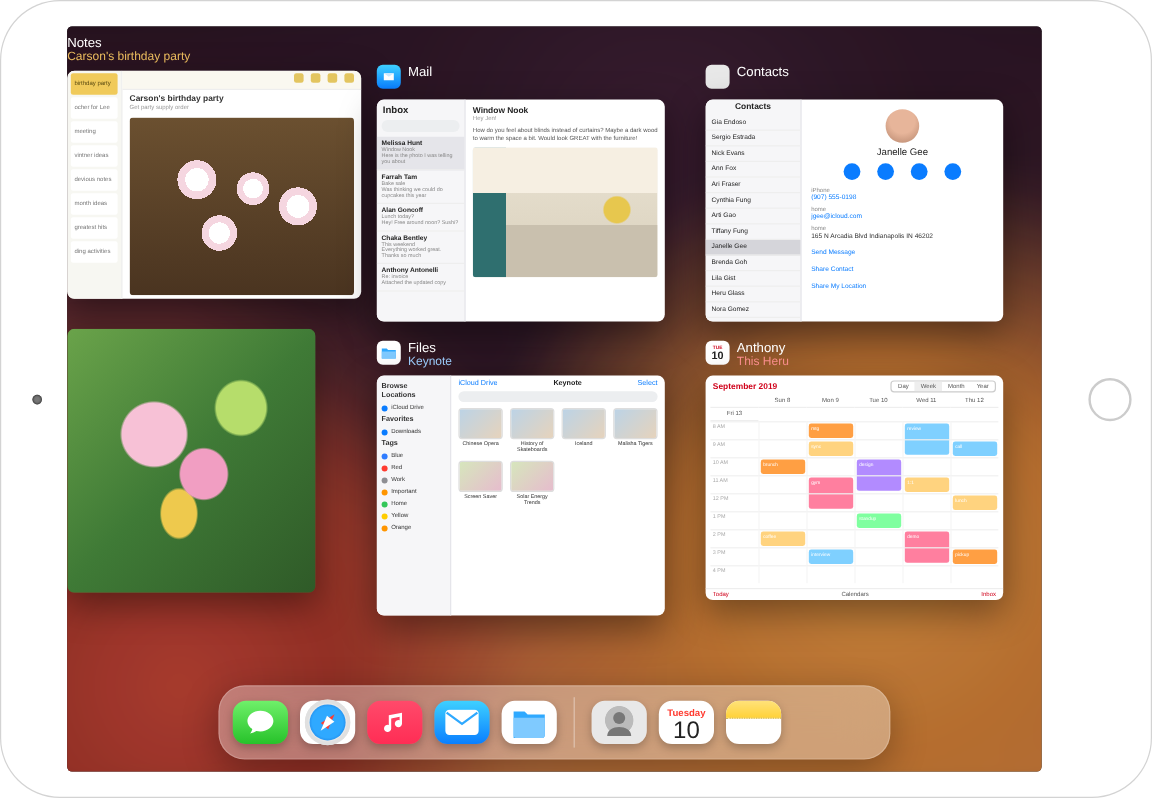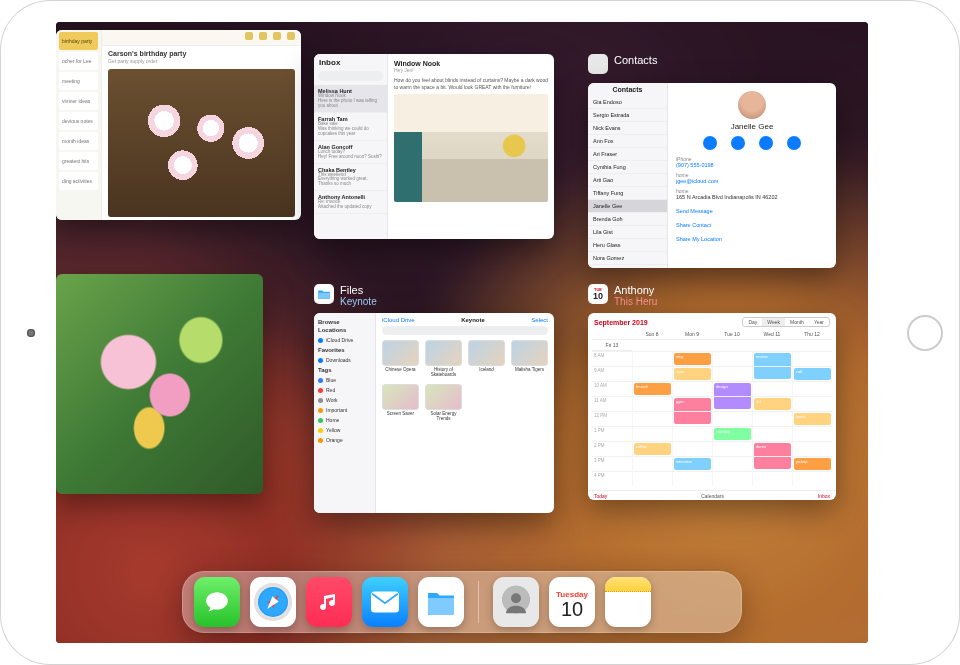--- a/index.html
+++ b/index.html
@@ -186,21 +186,21 @@
     position: absolute; bottom: 10px; left: 50%; transform: translateX(-50%);
     height: 62px; width: 560px;
     background: rgba(255,255,255,0.35);
     backdrop-filter: blur(20px);
     border-radius: 22px;
     box-shadow: 0 8px 30px rgba(0,0,0,0.3), inset 0 0 0 1px rgba(255,255,255,0.2);
     display:flex; align-items:center; padding:0 12px; gap:10px;
   }
   .dock-sep { width:1px; height:42px; background: rgba(255,255,255,0.4); margin:0 4px;}
   .dock-icon {
-    width:46px; height:50px; border-radius:11px;
+    width:46px; height:36px; border-radius:11px;
     box-shadow: 0 3px 8px rgba(0,0,0,0.25);
     display:flex; align-items:center; justify-content:center;
     position:relative;
   }
   .di-messages { background: linear-gradient(180deg,#6ff06a,#27c22a);}
   .di-messages svg{width:26px;height:26px;}
   .di-safari { background:#fff;}
   .di-safari .ring{ width:38px;height:38px;border-radius:50%; background: conic-gradient(#e8e8e8 0 100%); box-shadow: inset 0 0 0 3px #e0e0e0; position:relative;}
   .di-safari .ring::after{content:"";position:absolute;inset:4px;border-radius:50%;background:radial-gradient(circle at 50% 50%, #2fa9ff 0 60%, #1060cc 100%);}
   .di-safari .needle{position:absolute;left:50%;top:50%;width:2px;height:26px;transform:translate(-50%,-50%) rotate(40deg);}
@@ -231,20 +231,26 @@
   <div class="camera"></div>
   <div class="home-button"></div>
 
   <div class="screen">
     <div class="wallpaper"></div>
     <div class="darken"></div>
 
     <div class="cards">
 
       <div class="card c-notes">
+        <div class="card-header">
+          <div style="display:flex;flex-direction:column">
+            <span class="app-title">Notes</span>
+            <span class="app-subtitle">Carson's birthday party</span>
+          </div>
+        </div>
         <div class="card-body">
           <div class="notes-sidebar">
             <span class="row sel">birthday party</span>
             <span class="row">ocher for Lee</span>
             <span class="row">meeting</span>
             <span class="row">vintner ideas</span>
             <span class="row">devious notes</span>
             <span class="row">month ideas</span>
             <span class="row">greatest hits</span>
             <span class="row">ding activities</span>
@@ -257,20 +263,29 @@
                 <span></span>
               </div>
             <div class="notes-title">Carson's birthday party</div>
             <div class="notes-sub">Get party supply order</div>
             <div class="notes-photo"></div>
           </div>
         </div>
       </div>
 
       <div class="card c-mail">
+        <div class="card-header">
+          <div class="app-icon ai-mail">
+            <svg viewBox="0 0 24 24" width="12" height="10">
+                <path fill="#fff" d="M2 5h20v14H2z"></path>
+                <path fill="#cde9ff" d="M2 5l10 7 10-7"></path>
+              </svg>
+          </div>
+          <span class="app-title">Mail</span>
+        </div>
         <div class="card-body">
           <div class="mail-side">
             <div class="mail-inbox-label">Inbox</div>
             <div class="mail-search"></div>
             <div class="mail-item sel">
                 <b>Melissa Hunt</b>
                 <i>Window Nook</i>
                 <i>Here is the photo I was telling you about</i>
               </div>
             <div class="mail-item">

